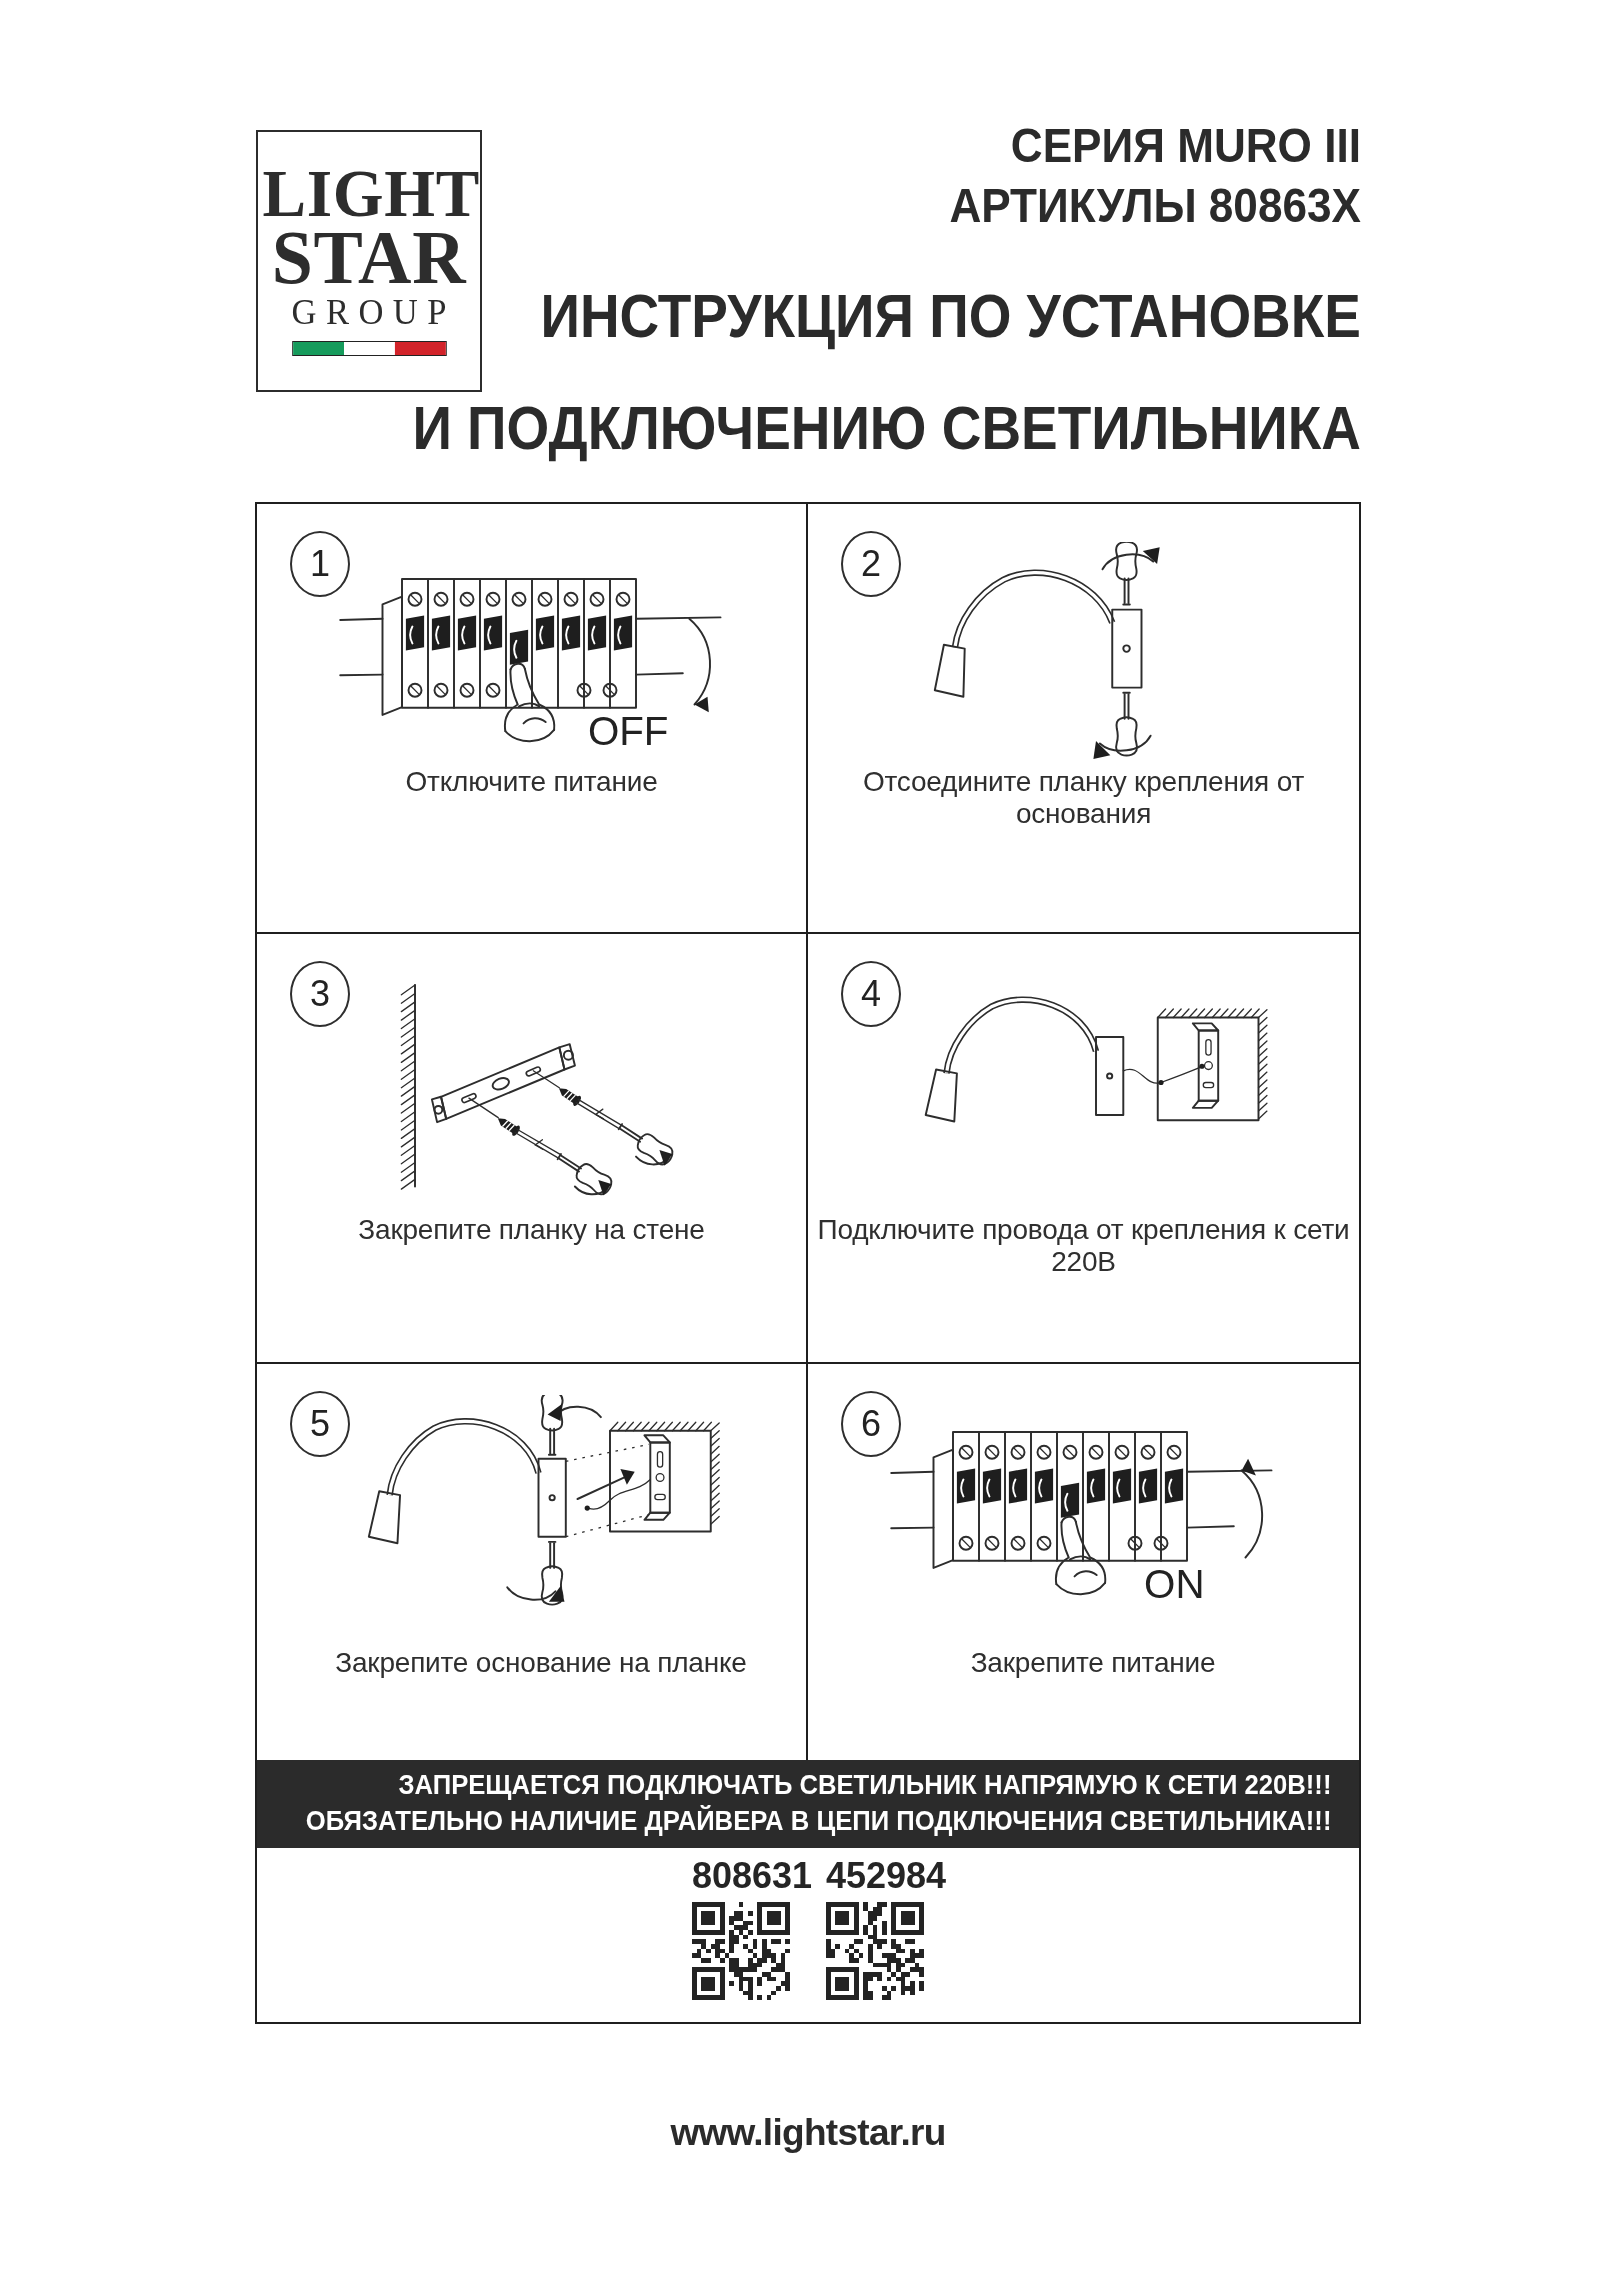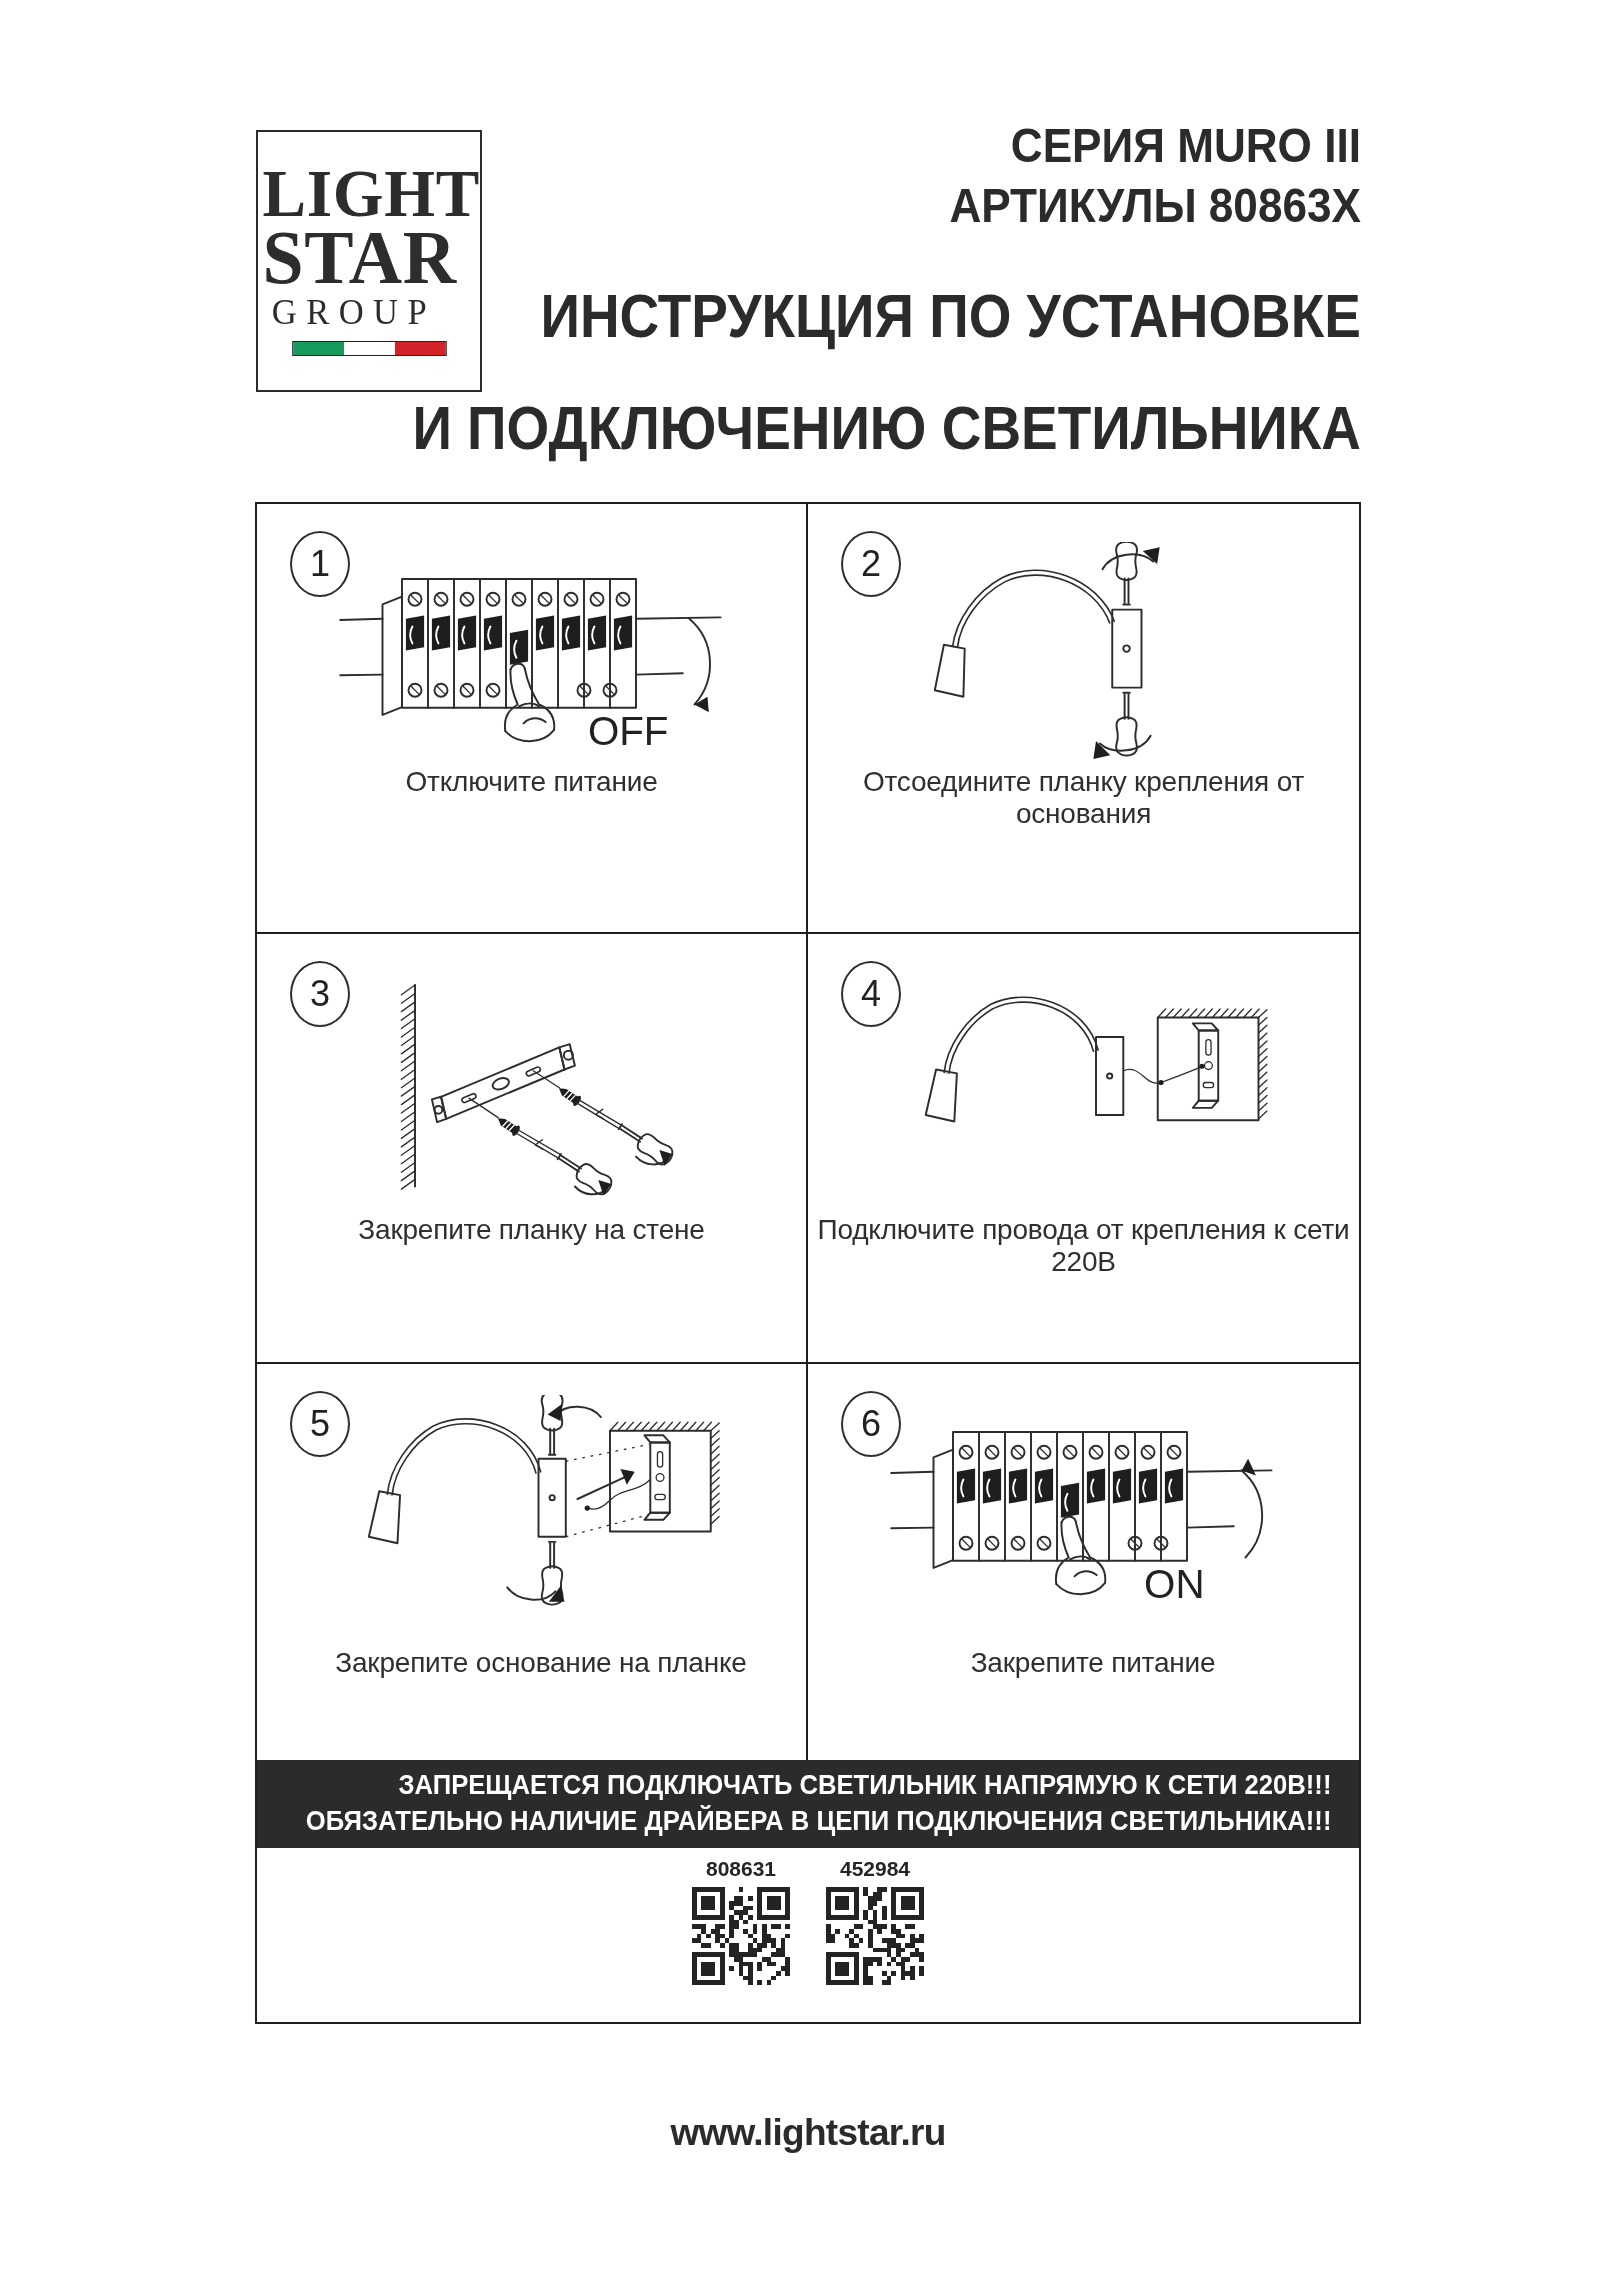--- a/index.html
+++ b/index.html
@@ -1,21 +1,21 @@
 <!DOCTYPE html>
 <html style="font-size:10.4px"><head>
 <meta charset="utf-8">
 <style>
   html,body{margin:0;padding:0;background:#e8e8e8;}
   .page{position:relative;width:1616px;height:2284px;background:#ffffff;margin:0 auto;
         font-family:"Liberation Sans", sans-serif;color:#222;overflow:hidden;}
 
   
   .logo-box{position:absolute;left:256px;top:130px;width:226px;height:262px;
-            border:2px solid #2c2c2c;box-sizing:border-box;}
+            border:2px solid #2c2c2c;box-sizing:border-box;text-align:center;}
   .logo-inner{transform:scaleX(.96);transform-origin:center top;padding-top:34px;}
   .logo-light{font-family:"Liberation Serif", serif;font-weight:bold;font-size:68px;line-height:.82;letter-spacing:0.7px;color:#2d2d2d;}
   .logo-star {font-family:"Liberation Serif", serif;font-weight:bold;font-size:77px;line-height:.92;letter-spacing:0.7px;color:#2d2d2d;}
   .logo-group{font-family:"Liberation Serif", serif;font-weight:normal;font-size:36px;line-height:1.1;letter-spacing:9.8px;margin-left:9.8px;color:#2d2d2d;}
   .flag{width:159px;height:13px;margin:9px auto 0;border:1.3px solid #222;display:flex;box-sizing:content-box;}
   .flag i{flex:1;}
 
   
   .header{position:absolute;right:255px;top:116px;text-align:right;color:#2b2b2b;
           transform:scaleX(.9);transform-origin:top right;white-space:nowrap;}
@@ -38,21 +38,21 @@
   .cap.c1{top:262px;} .cap.c2{top:280px;} .cap.c3{top:283px;padding-left:19px;}
 
   
   .warnbar{height:88px;background:#2b2b2b;color:#fff;text-align:right;box-sizing:border-box;
            padding-top:7.8px;}
   .warnbar .wl{font-size:27px;font-weight:bold;line-height:1.33;transform:scaleX(.95);transform-origin:center;}
 
   
   .qr-band{height:177px;display:flex;justify-content:center;gap:36px;padding-top:10.4px;box-sizing:border-box;}
   .product{width:98px;text-align:center;}
-  .article{font-size:21px;font-weight:bold;color:#252525;line-height:1;}
+  .article{font-size:36px;font-weight:bold;color:#252525;line-height:1;}
   svg.qr{width:98px;height:98px;margin-top:7.8px;display:block;}
 
   
   .footer{position:absolute;left:0;right:0;top:2112px;text-align:center;
           font-size:37px;font-weight:bold;color:#2b2b2b;letter-spacing:-0.7px;}
 
   
   svg .ln{stroke:#2d2d2d;stroke-width:3;fill:none;stroke-linecap:round;stroke-linejoin:round;}
   svg .ln2{stroke:#2d2d2d;stroke-width:2;fill:none;stroke-linecap:round;}
   svg .lnb{stroke:#2d2d2d;stroke-width:10;fill:none;stroke-linecap:butt;}

